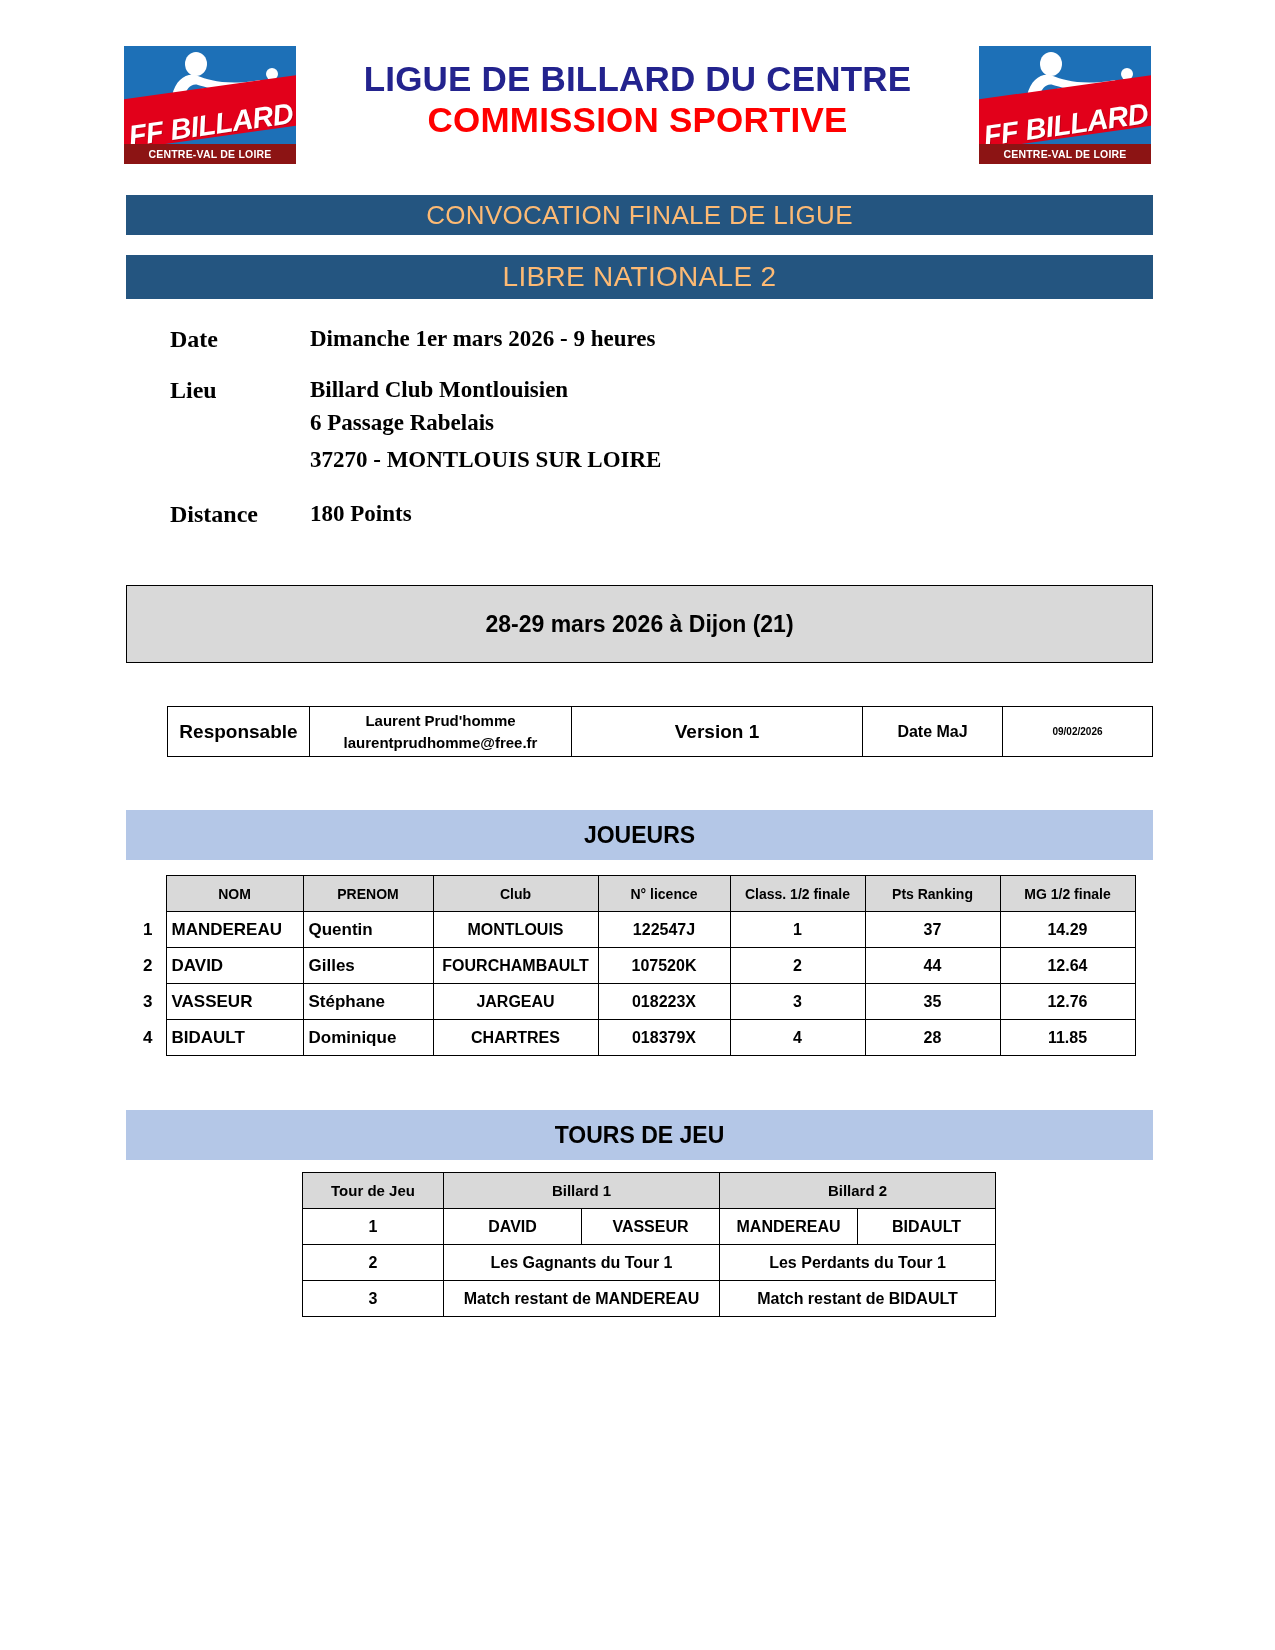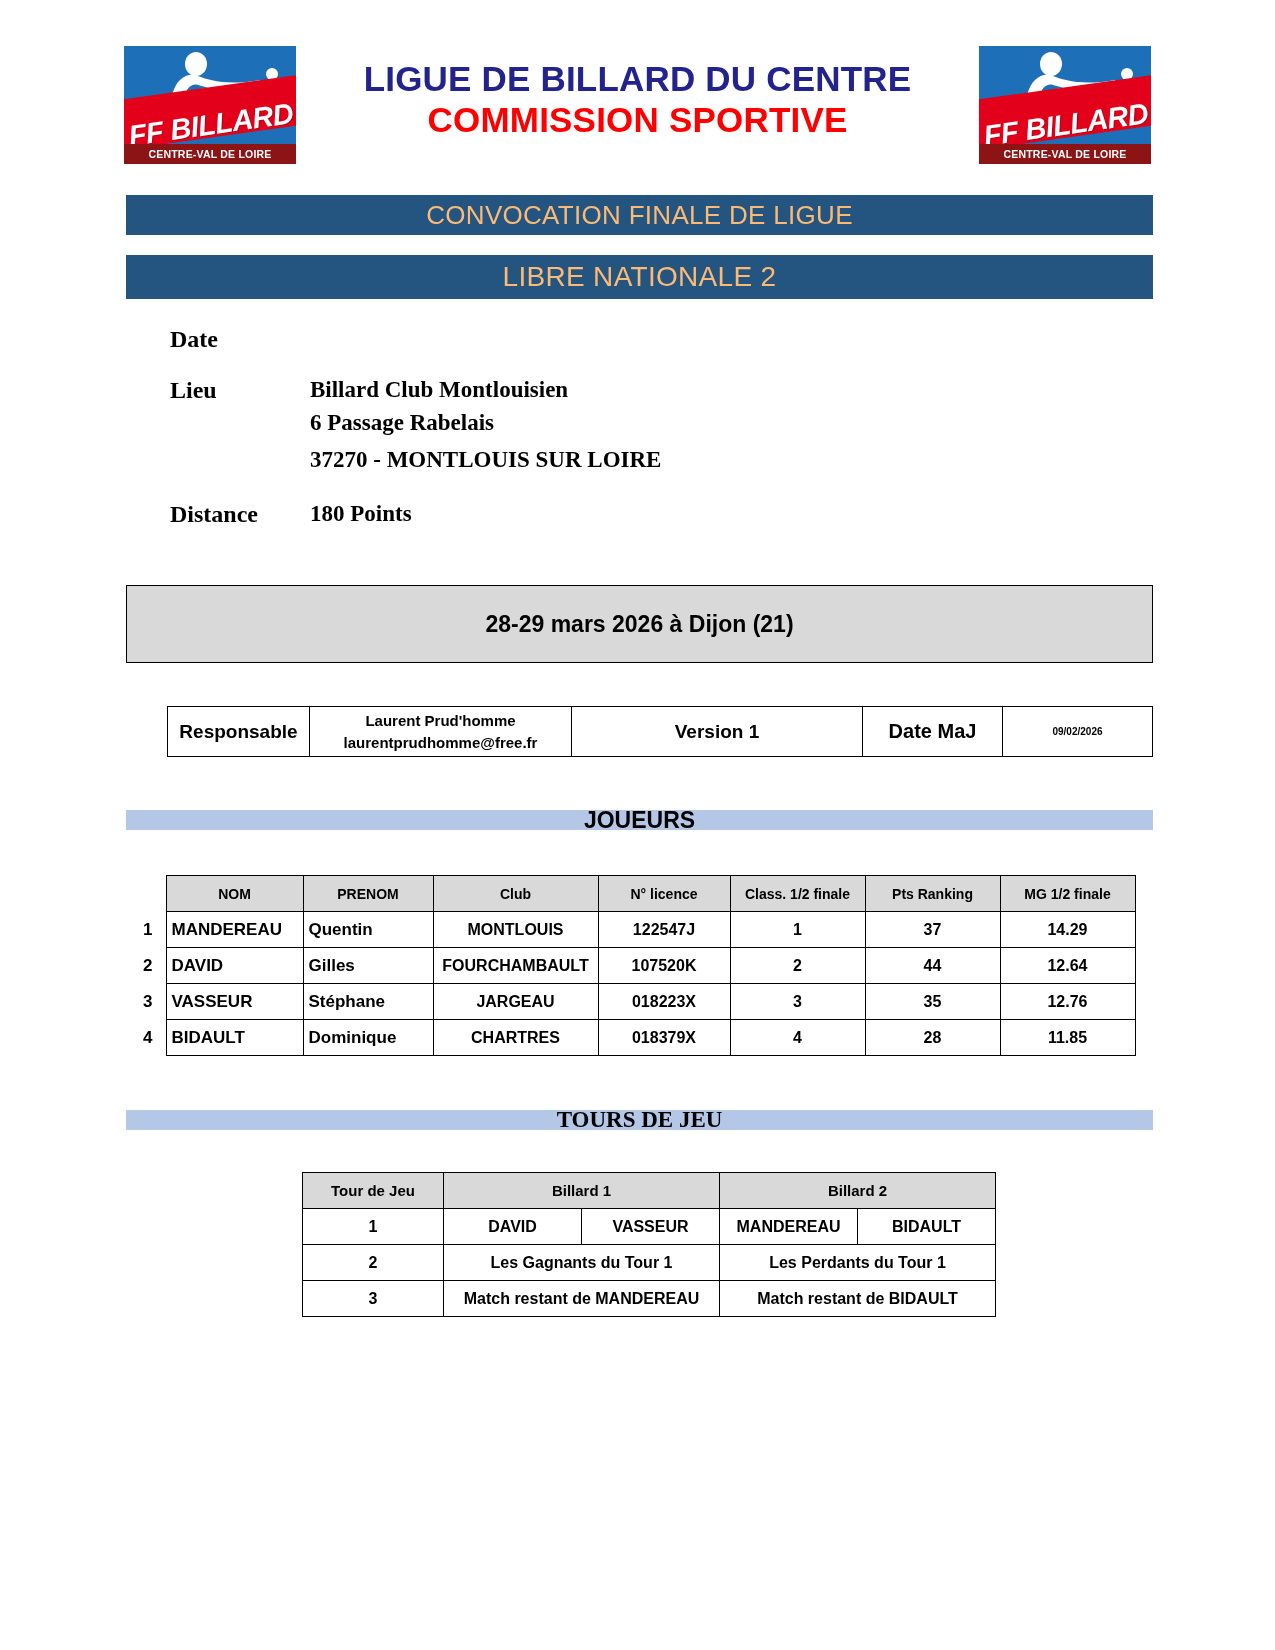--- a/index.html
+++ b/index.html
@@ -102,32 +102,32 @@
     position: absolute; left: 167px; top: 706px; width: 985px;
     table-layout: fixed;
   }
   .resp-table td {
     border: 1px solid #000; height: 50px;
     text-align: center; vertical-align: middle;
   }
   .c-resp { width: 142px; font-size: 19px; font-weight: bold; }
   .c-name { width: 262px; font-size: 15px; font-weight: bold; line-height: 1.45; }
   .c-version { width: 291px; font-size: 19px; font-weight: bold; }
-  .c-maj { width: 140px; font-size: 20px; font-weight: bold; }
+  .c-maj { width: 140px; font-size: 16px; font-weight: bold; }
   .c-majdate { width: 150px; font-size: 10px; font-weight: bold; }
 
   
   .section-band {
-    position: absolute; left: 126px; width: 1027px; height: 20px;
+    position: absolute; left: 126px; width: 1027px; height: 50px;
     background: #b4c7e7; color: #000000;
     font-size: 23px; font-weight: bold;
     display: flex; align-items: center; justify-content: center;
   }
   #band-joueurs { top: 810px; }
-  #band-tours { top: 1110px; font-family: Liberation Serif, serif; }
+  #band-tours { top: 1110px; }
 
   
   .joueurs-wrap { position: absolute; left: 130px; top: 875px; }
   .joueurs-table { table-layout: fixed; }
   .joueurs-table th, .joueurs-table td {
     border: 1px solid #000; height: 36px; vertical-align: middle;
   }
   .joueurs-table thead th {
     background: #d9d9d9; font-size: 14px; font-weight: bold; text-align: center;
   }
@@ -203,20 +203,21 @@
     </div>
 
   </div>
 
   <div class="banner" id="banner1">CONVOCATION FINALE DE LIGUE</div>
   <div class="banner" id="banner2">LIBRE  NATIONALE 2</div>
 
   <div class="info">
     <div class="info-row row-date">
       <div class="info-label">Date</div>
+      <div class="info-value">Dimanche 1er mars 2026 - 9 heures</div>
     </div>
     <div class="info-row row-lieu">
       <div class="info-label">Lieu</div>
       <div class="info-value">Billard Club Montlouisien</div>
     </div>
     <div class="sub-line">6 Passage Rabelais</div>
     <div class="sub-line">37270  - MONTLOUIS SUR LOIRE</div>
     <div class="info-row row-distance">
       <div class="info-label">Distance</div>
       <div class="info-value">180 Points</div>

